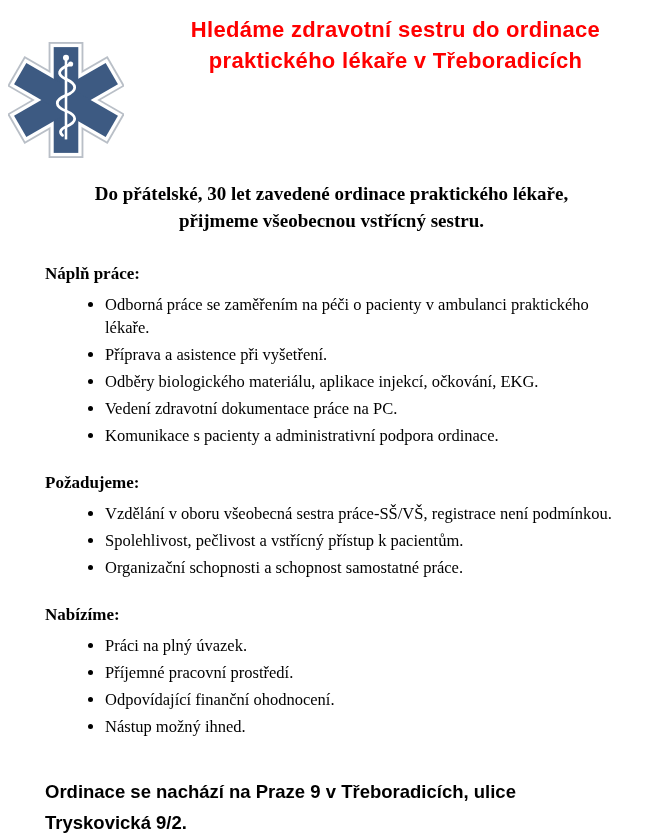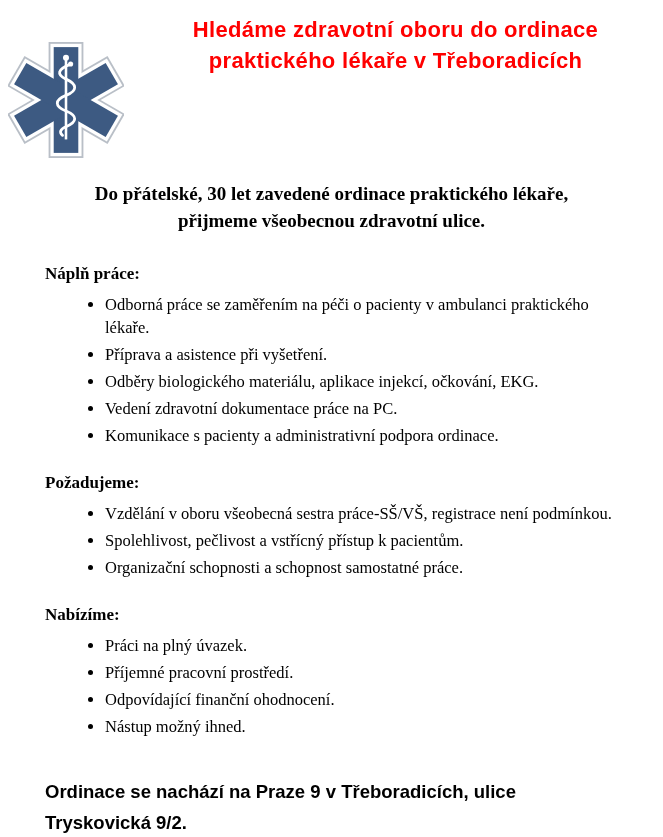--- a/index.html
+++ b/index.html
@@ -119,29 +119,29 @@
                    C60 36.5 60 42 50 46
                    C40 50 40 55.5 50 59.5
                    C60 63.5 60 69 50 73
                    C45 75 44 78 47 80.5" fill="none" stroke="#ffffff" stroke-width="2.4" stroke-linecap="round"></path>
           <circle cx="54" cy="19" r="2.2" fill="#ffffff"></circle>
         </g>
       </svg>
     </div>
     <div class="header-text">
       <div class="subtitle">
-        <div>Hledáme zdravotní oboru do ordinace</div>
+        <div>Hledáme zdravotní sestru do ordinace</div>
         <div>praktického lékaře v Třeboradicích</div>
       </div>
     </div>
   </div>
 
   <div class="intro">
     <div>Do přátelské, 30 let zavedené ordinace praktického lékaře,</div>
-    <div>přijmeme všeobecnou zdravotní ulice.</div>
+    <div>přijmeme všeobecnou vstřícný sestru.</div>
   </div>
 
   <div class="sections">
 
     <div class="section-heading first">Náplň práce:</div>
     <ul class="bullets">
       <li>Odborná práce se zaměřením na péči o pacienty v ambulanci praktického lékaře.</li>
       <li>Příprava a asistence při vyšetření.</li>
       <li>Odběry biologického materiálu, aplikace injekcí, očkování, EKG.</li>
       <li>Vedení zdravotní dokumentace práce na PC.</li>

